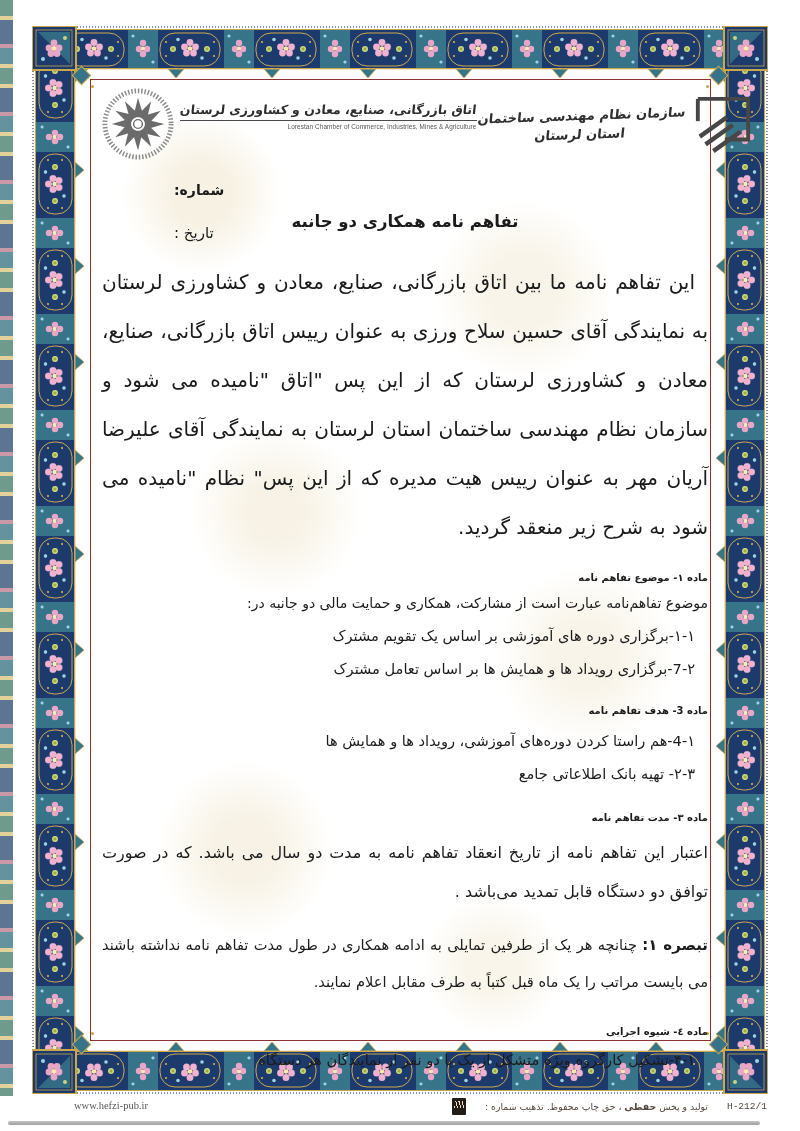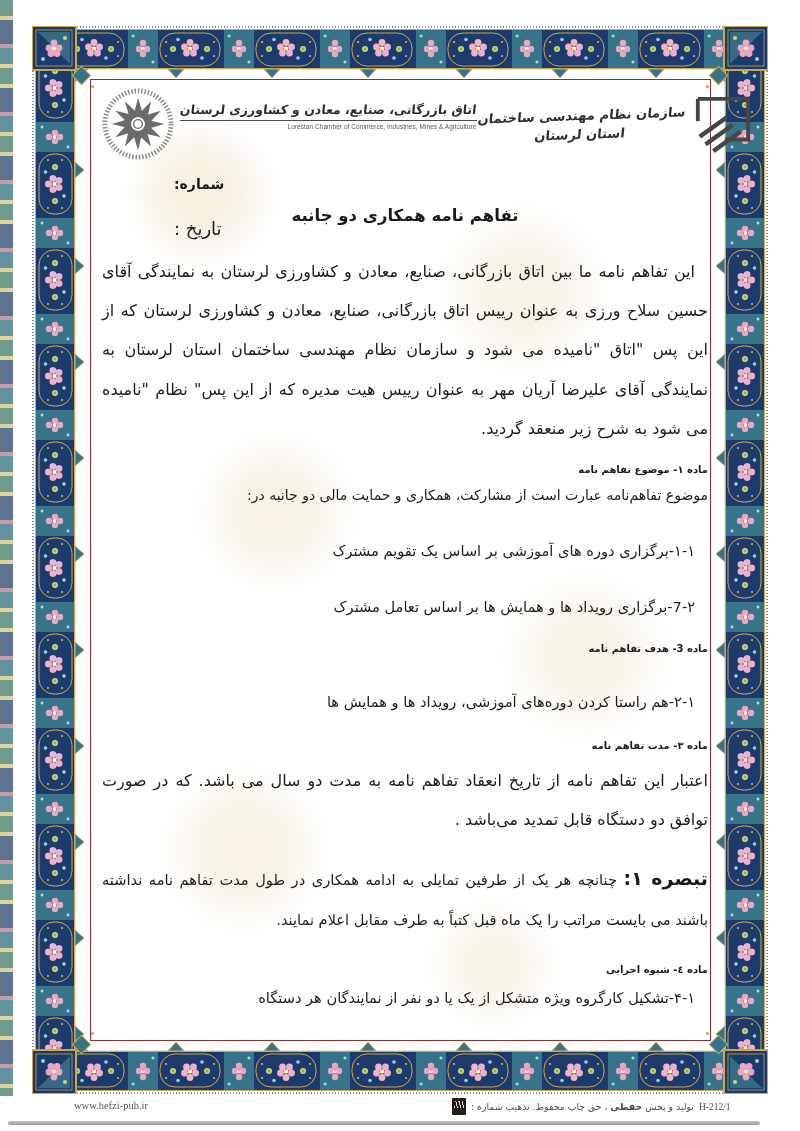--- a/index.html
+++ b/index.html
@@ -48,36 +48,36 @@
   }
   .header-row{direction:ltr;display:flex;justify-content:space-between;align-items:flex-start;height:84px;}
   .chamber-block{display:flex;align-items:flex-start;gap:6px;}
   .chamber-text{margin-top:14px;}
   .chamber-fa{font-size:12.5px;font-weight:bold;color:#2d2d2d;direction:rtl;transform:skewX(-6deg);white-space:nowrap;}
   .chamber-rule{height:1px;background:#4a4a4a;margin:3px 0 2px;}
   .chamber-en{font-size:6.4px;color:#555;letter-spacing:.1px;white-space:nowrap;font-family:"Liberation Sans",sans-serif;}
   .org-block{display:flex;align-items:center;gap:8px;margin-top:8px;}
   .org-text{text-align:center;direction:rtl;transform:skewX(-8deg) rotate(-2deg);}
   .org-line{font-size:13px;font-weight:bold;color:#2f2f2f;line-height:1.45;white-space:nowrap;}
-  .meta{position:relative;height:60px;margin-top:8px;}
+  .meta{position:relative;height:60px;margin-top:14px;}
   .num-label{position:absolute;left:72px;top:-4px;font-size:14px;font-weight:bold;}
-  .date-label{position:absolute;left:72px;top:38px;font-size:18px;}
+  .date-label{position:absolute;left:72px;top:38px;font-size:15px;}
   .doc-title{position:absolute;left:0;right:0;top:26px;text-align:center;font-size:16.5px;font-weight:bold;}
-  .opening{margin-top:12px;font-size:16px;line-height:2.45;text-align:justify;text-indent:13px;}
+  .opening{margin-top:12px;font-size:20px;line-height:2.45;text-align:justify;text-indent:13px;}
   .madeh{font-size:10px;font-weight:bold;margin:16px 0 4px;}
   .a-intro{font-size:14px;margin-top:12px;}
-  .item{font-size:14.6px;margin-top:39px;padding-right:13px;}
+  .item{font-size:14.6px;margin-top:16px;padding-right:13px;}
   .a-body{font-size:16px;line-height:2.45;text-align:justify;margin-top:10px;}
   .note{font-size:14.6px;line-height:2.45;text-align:justify;margin-top:16px;}
-  .note b{font-size:19px;}
+  .note b{font-size:15px;}
   
   .site{position:absolute;left:74px;top:1100px;font-family:"Liberation Serif",serif;font-size:10.5px;color:#555;}
-  .credit{position:absolute;left:452px;top:1098px;display:flex;align-items:center;gap:5px;direction:ltr;}
+  .credit{position:absolute;left:452px;top:1098px;display:flex;align-items:center;gap:19px;direction:ltr;}
   .credit-fa{direction:rtl;font-size:9.3px;color:#52463a;white-space:nowrap;}
-  .credit-code{font-family:Liberation Serif, serif;font-size:9.5px;color:#52463a;}
+  .credit-code{font-family:Liberation Mono, monospace;font-size:9.5px;color:#52463a;}
   .pub-logo{width:14px;height:17px;background:#241c16;border-radius:1px;position:relative;flex:0 0 auto;}
   .pub-logo::after{content:"";position:absolute;left:2px;top:3px;width:10px;height:7px;
     background:repeating-linear-gradient(75deg,#e8dcc8 0 1px,transparent 1px 3px);}
   .scan-shadow{position:absolute;left:8px;top:1121px;width:752px;height:4px;
     background:linear-gradient(#b9b9b9,#8d8d8d);border-radius:2px;opacity:.85;}
 </style>
 </head>
 <body>
 
 <svg width="0" height="0" style="position:absolute" aria-hidden="true">
@@ -232,21 +232,22 @@
   </div>
 
   <p class="opening">این تفاهم نامه ما بین اتاق بازرگانی، صنایع، معادن و کشاورزی لرستان به نمایندگی آقای حسین سلاح ورزی به عنوان رییس اتاق بازرگانی، صنایع، معادن و کشاورزی لرستان که از این پس "اتاق "نامیده می شود و سازمان نظام مهندسی ساختمان استان لرستان به نمایندگی آقای علیرضا آریان مهر به عنوان رییس هیت مدیره که از این پس" نظام "نامیده می شود به شرح زیر منعقد گردید.</p>
 
   <div class="madeh">ماده ۱- موضوع تفاهم نامه</div>
   <div class="a-intro">موضوع تفاهم‌نامه عبارت است از مشارکت، همکاری و حمایت مالی دو جانبه در:</div>
   <div class="item">۱-۱-برگزاری دوره های آموزشی بر اساس یک تقویم مشترک</div>
   <div class="item">7-۲-برگزاری رویداد ها و همایش ها بر اساس تعامل مشترک</div>
 
   <div class="madeh" style="margin-top:28px">ماده 3- هدف تفاهم نامه</div>
-  <div class="item">۲-۱-هم راستا کردن دوره‌های آموزشی، رویداد ها و همایش ها</div>
+  <div class="item">4-۱-هم راستا کردن دوره‌های آموزشی، رویداد ها و همایش ها</div>
+  <div class="item">۲-۳- تهیه بانک اطلاعاتی جامع</div>
 
   <div class="madeh" style="margin-top:30px">ماده ۳- مدت تفاهم نامه</div>
   <p class="a-body">اعتبار این تفاهم نامه از تاریخ انعقاد تفاهم نامه به مدت دو سال می باشد. که در صورت توافق دو دستگاه قابل تمدید می‌باشد .</p>
   <p class="note"><b>تبصره ۱:</b><span> چنانچه هر یک از طرفین تمایلی به ادامه همکاری در طول مدت تفاهم نامه نداشته باشند می بایست مراتب را یک ماه قبل کتباً به طرف مقابل اعلام نمایند.</span></p>
 
   <div class="madeh" style="margin-top:26px">ماده ٤- شیوه اجرایی</div>
   <div class="item" style="margin-top:14px">۴-۱-تشکیل کارگروه ویژه متشکل از یک یا دو نفر از نمایندگان هر دستگاه</div>
 
 </div>
 

